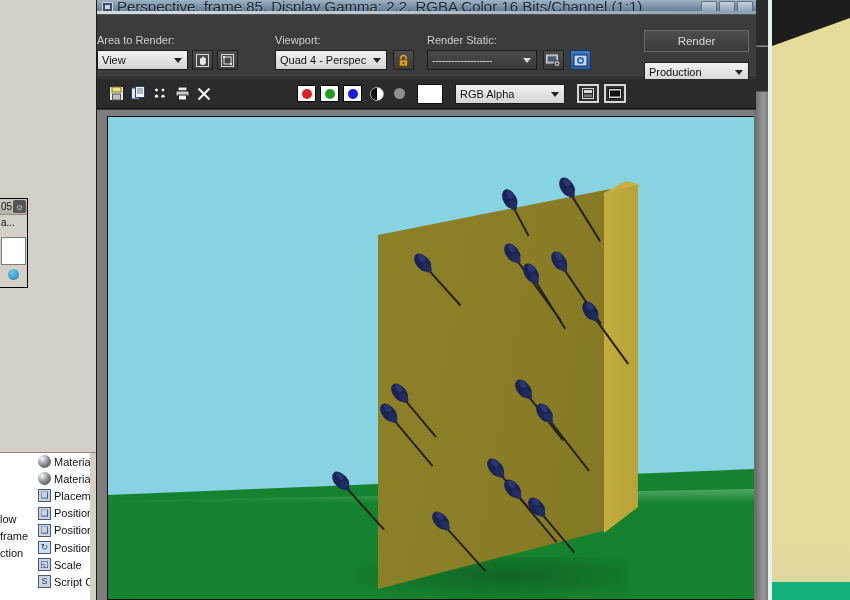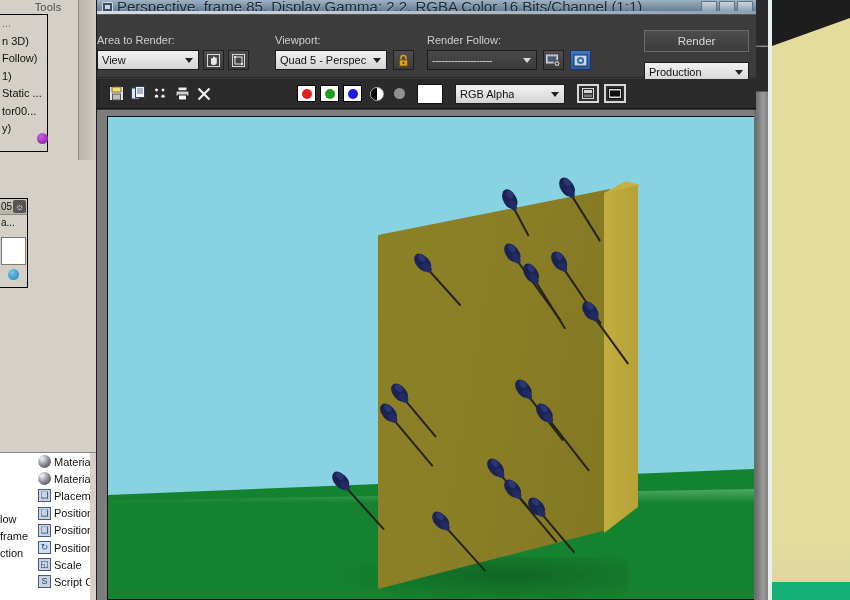--- a/index.html
+++ b/index.html
@@ -281,34 +281,20 @@
     position: absolute; right: 0; top: 110px; width: 2px; height: 490px; background: #6e6e6e;
   }
 </style>
 </head>
 <body>
 
 <div id="root">
 
   <div class="bg-app">
 
-    <div class="bg-top-panel">
-      <div class="bg-tools-title">Tools</div>
-      <div class="bg-listbox" id="toplist">
-          <div class="bg-list-item first">...</div>
-          <div class="bg-list-item">n 3D)</div>
-          <div class="bg-list-item">Follow)</div>
-          <div class="bg-list-item">1)</div>
-          <div class="bg-list-item">Static ...</div>
-          <div class="bg-list-item">tor00...</div>
-          <div class="bg-list-item">y)</div>
-        </div>
-      <div class="purple-dot"></div>
-      <div class="bg-scroll-strip"></div>
-    </div>
 
     <div class="bg-mid-panel">
       <div class="bg-mid-head">
         <span>05</span>
         <span class="bulb-icon">☼</span>
       </div>
       <div class="bg-mid-sub">a...</div>
       <div class="bg-mid-white"></div>
       <div class="blue-dot"></div>
     </div>
@@ -380,21 +366,21 @@
         <span class="tb-btn"></span>
         <span class="tb-btn"></span>
       </span>
     </div>
 
     <div class="rw-toolbar1">
 
       <div class="field-group" style="left:0; top:20px;">
         <div class="field-label">Area to Render:</div>
         <div style="display:flex; align-items:center; gap:4px;">
-          <div class="combo" style="width:102px;">
+          <div class="combo" style="width:91px;">
             <span class="combo-val">View</span>
             <span class="combo-arrow"></span>
           </div>
           <div class="tb-icon-btn">
             <svg width="13" height="13" viewBox="0 0 13 13">
               <rect x="0.5" y="0.5" width="12" height="12" fill="none" stroke="#d8d8d8"></rect>
               <path d="M4 9 L4 5 Q4 4 5 4 Q6 4 6 5 L6 7 L6 3.5 Q6 2.6 7 2.6 Q8 2.6 8 3.5 L8 7 L8 4.2 Q8 3.4 9 3.4 Q9.8 3.4 9.8 4.2 L9.8 8.6 Q9.8 11 7 11 Q4 11 4 9 Z" fill="#e8e8e8"></path>
             </svg>
           </div>
           <div class="tb-icon-btn">
@@ -405,35 +391,35 @@
               <rect x="9" y="9" width="2" height="2" fill="#e8e8e8"></rect>
             </svg>
           </div>
         </div>
       </div>
 
       <div class="field-group" style="left:178px; top:20px;">
         <div class="field-label">Viewport:</div>
         <div style="display:flex; align-items:center; gap:6px;">
           <div class="combo" style="width:112px;">
-            <span class="combo-val">Quad 5 - Perspec</span>
+            <span class="combo-val">Quad 4 - Perspec</span>
             <span class="combo-arrow"></span>
           </div>
           <div class="tb-icon-btn">
             <svg width="11" height="13" viewBox="0 0 11 13">
               <path d="M3 6 L3 4 Q3 1.5 5.5 1.5 Q8 1.5 8 4 L8 6" fill="none" stroke="#e0a020" stroke-width="1.6"></path>
               <rect x="1.5" y="6" width="8" height="6" fill="#e0a020" stroke="#7a5408"></rect>
               <circle cx="5.5" cy="9" r="1.1" fill="#5a3d06"></circle>
             </svg>
           </div>
         </div>
       </div>
 
       <div class="field-group" style="left:330px; top:20px;">
-        <div class="field-label">Render Follow:</div>
+        <div class="field-label">Render Static:</div>
         <div style="display:flex; align-items:center; gap:6px;">
           <div class="combo dark-combo" style="width:110px;">
             <span class="combo-val">-------------------</span>
             <span class="combo-arrow"></span>
           </div>
           <div class="tb-icon-btn">
             <svg width="15" height="13" viewBox="0 0 15 13">
               <rect x="0.5" y="1" width="11" height="8" fill="#9aa6b5" stroke="#d8d8d8"></rect>
               <rect x="2" y="2.5" width="8" height="5" fill="#4d5a6b"></rect>
               <circle cx="11" cy="9.5" r="3" fill="#c8c8c8" stroke="#333"></circle>

